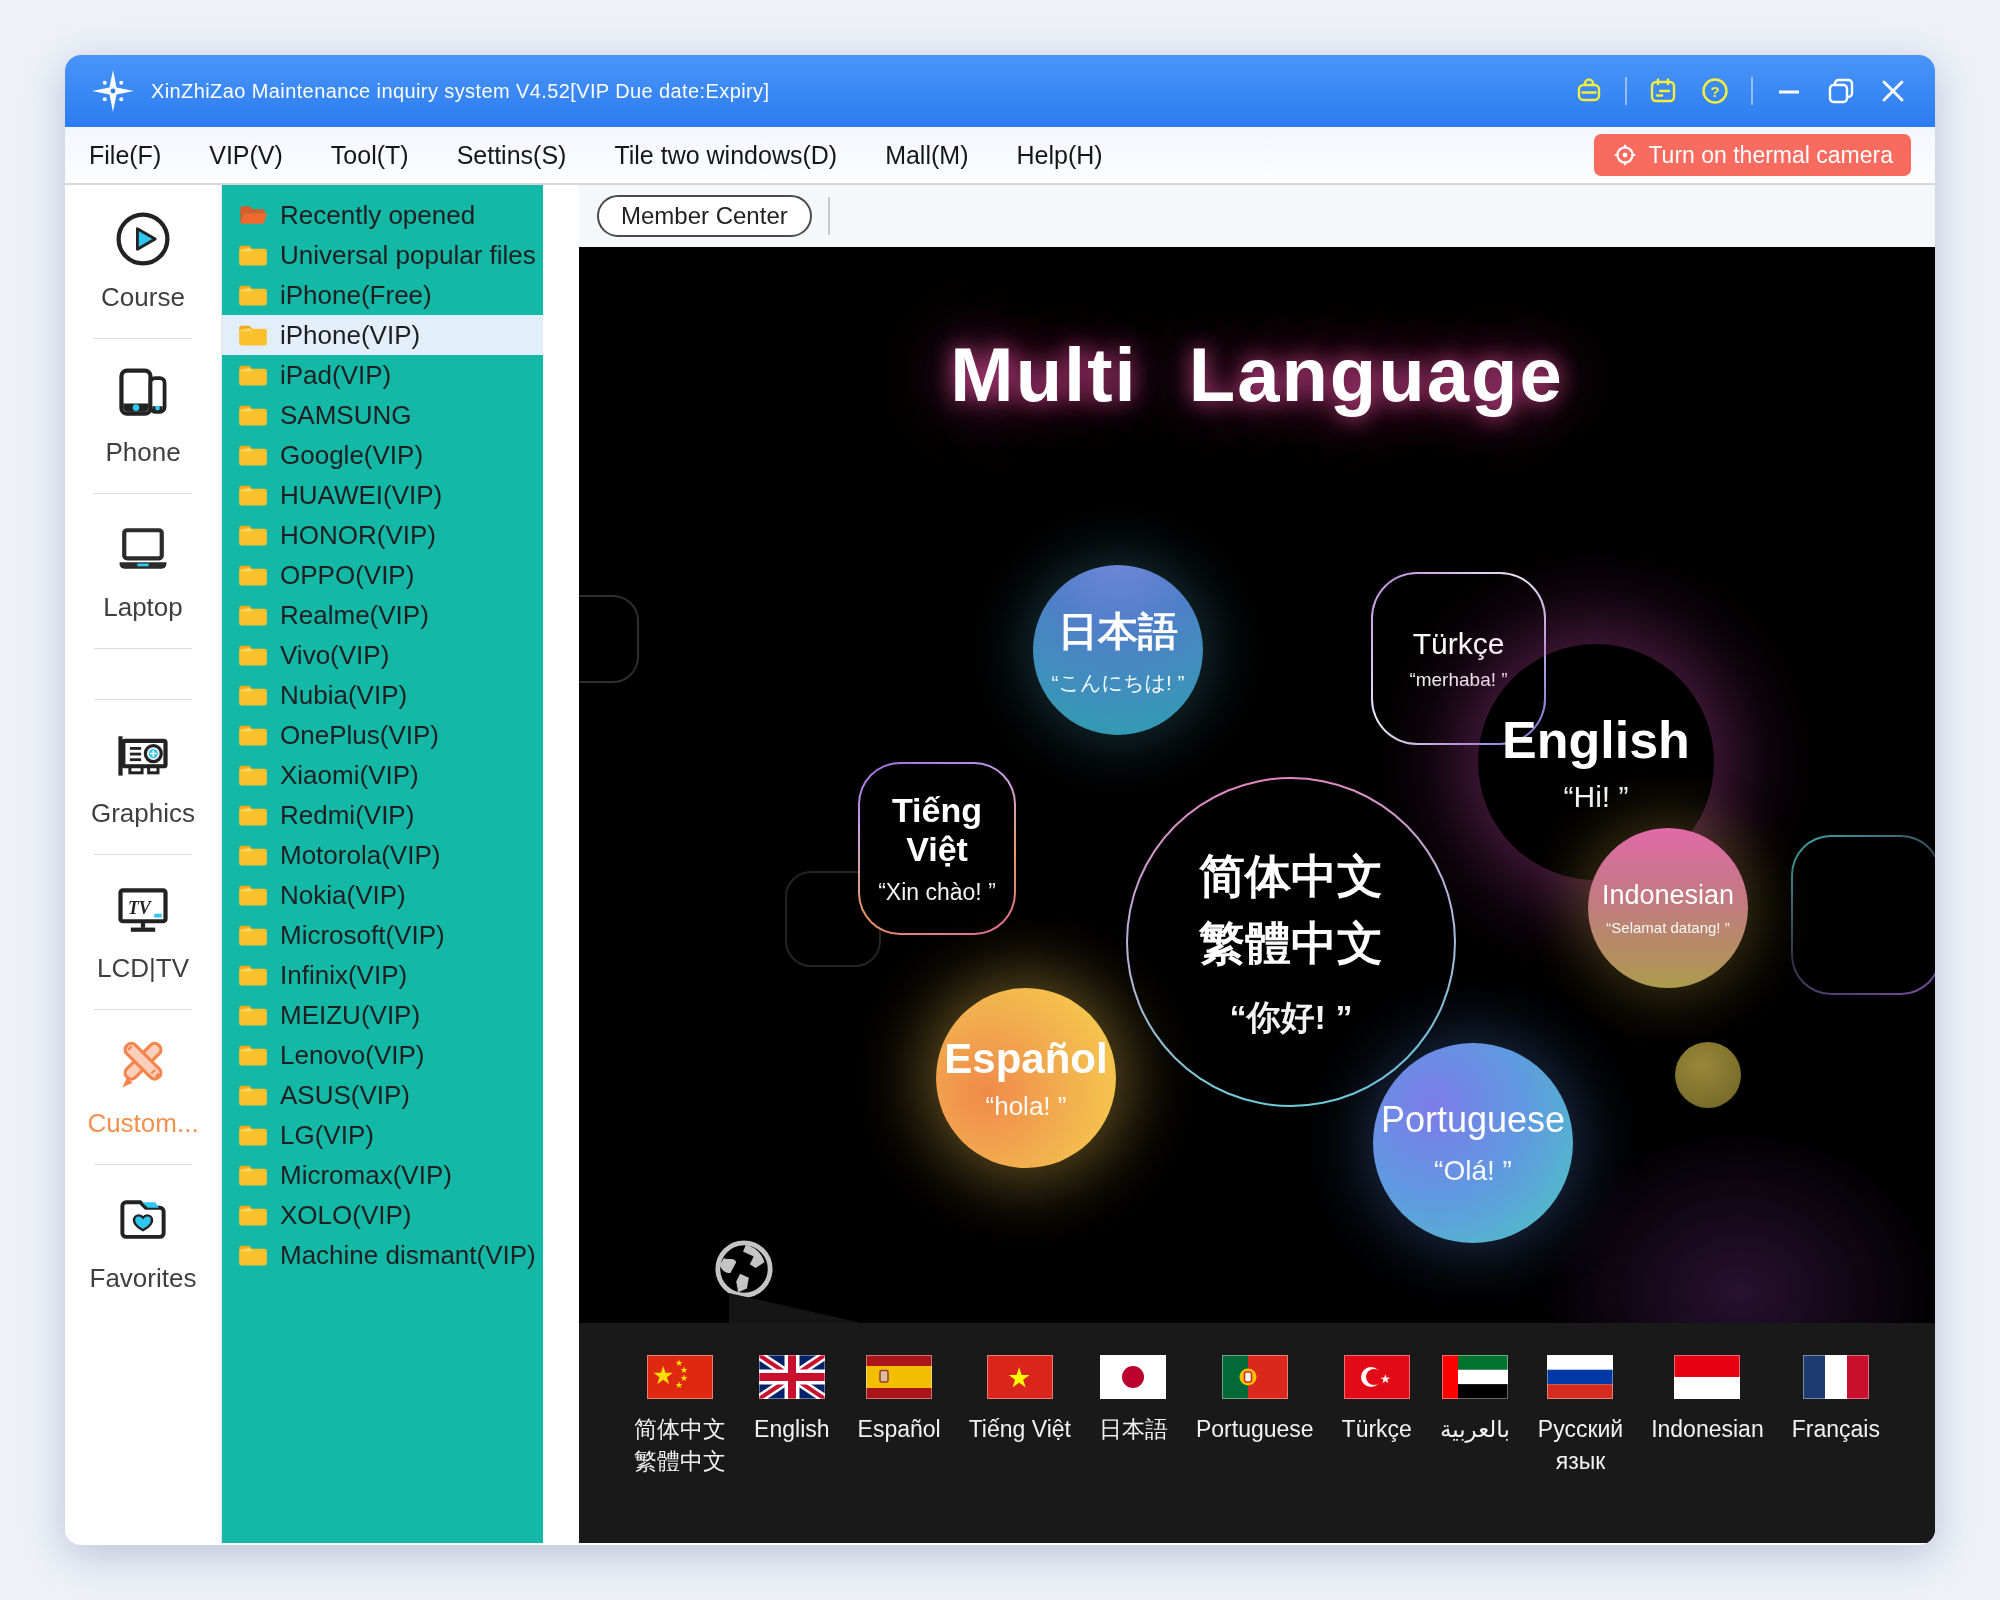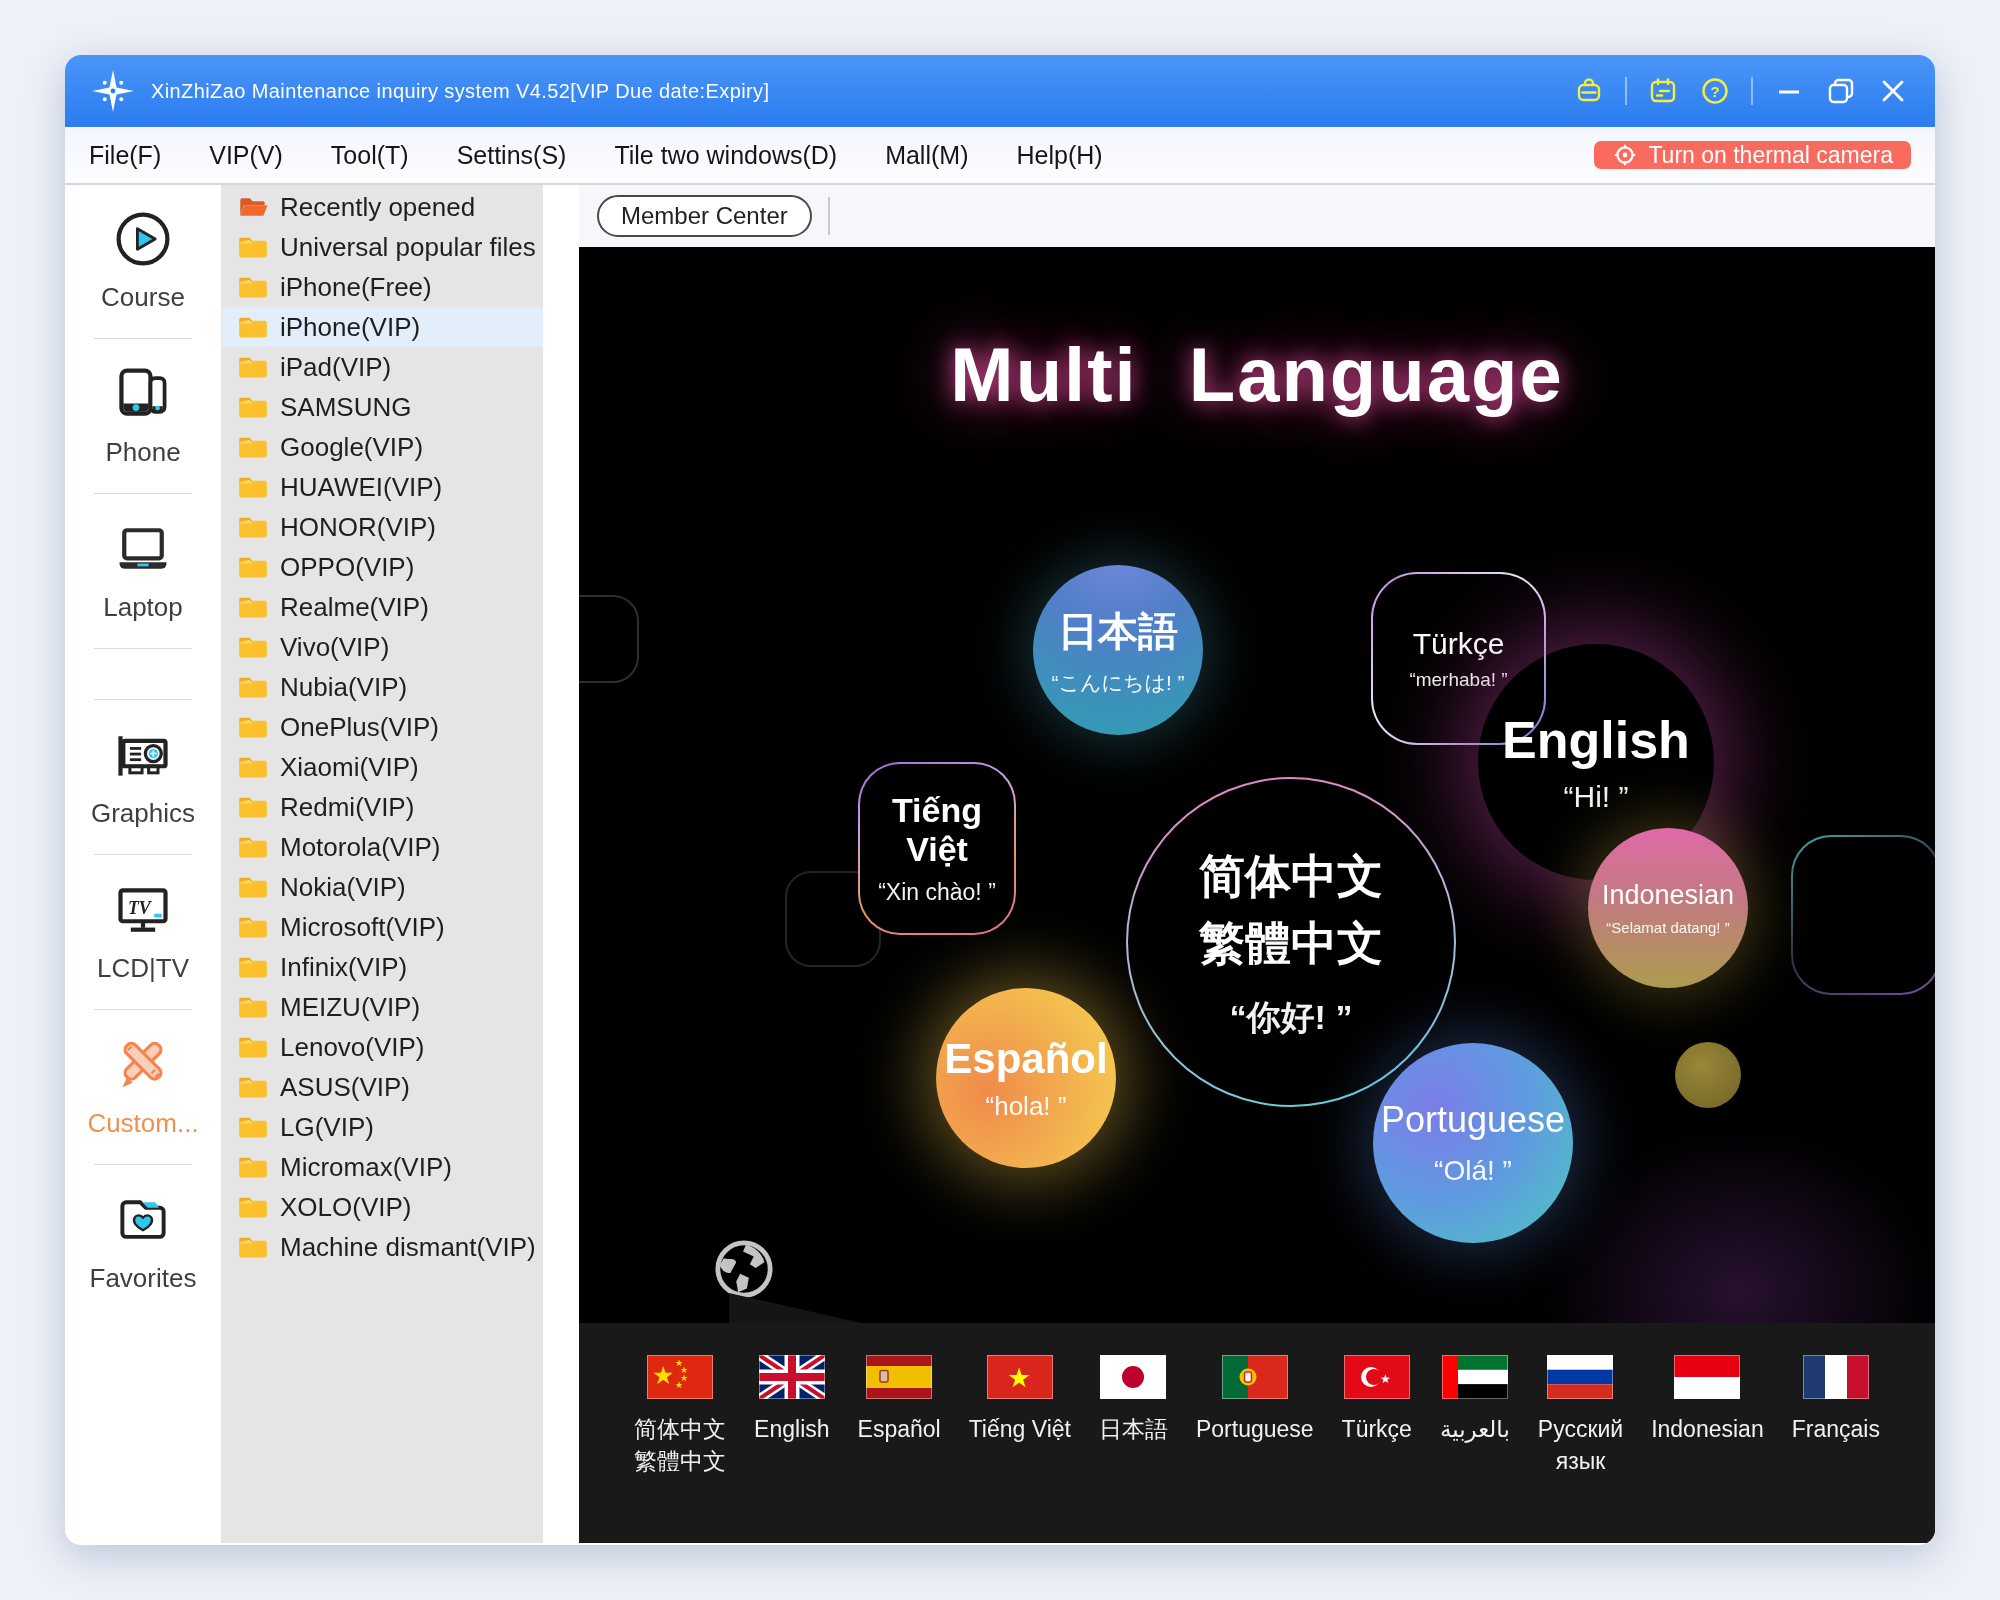--- a/index.html
+++ b/index.html
@@ -18,36 +18,36 @@
   .tb-right { display:flex; align-items:center; gap:20px; }
   .tb-btn { width:32px; height:32px; display:flex; align-items:center; justify-content:center; }
   .tb-btn svg { width:30px; height:30px; display:block; }
   .tb-sep { width:2px; height:28px; background:rgba(255,255,255,.45); }
 
   
   .menubar { height:58px; background:linear-gradient(#f3f6fd,#fdfdff);
              border-bottom:2px solid #d6d6d6; display:flex; align-items:center; padding:0 24px; }
   .menu-item { font-size:25px; color:#161616; margin-right:48px; white-space:nowrap; }
   .thermal { margin-left:auto; background:#F96B5F; color:#fff; border:none; border-radius:7px;
-             font-size:23px; height:28px; padding:0 18px; display:flex; align-items:center; gap:10px;
+             font-size:23px; height:42px; padding:0 18px; display:flex; align-items:center; gap:10px;
              font-family:inherit; }
   .thermal svg { width:26px; height:26px; }
 
   
   .bodyrow { display:flex; height:1358px; }
 
   .sidebar { width:157px; background:#fff; border-right:1px solid #e6e6e6;
              display:flex; flex-direction:column; align-items:center; padding-top:24px; flex:none; }
   .side-item { display:flex; flex-direction:column; align-items:center; gap:13px; width:100%; }
   .side-icon svg { width:60px; height:60px; display:block; }
   .side-label { font-size:26px; color:#3f3f3f; }
   .side-item.hl .side-label { color:#F0914F; }
   .side-sep { width:98px; height:1px; background:#dcdcdc; margin:25px 0; }
 
-  .tree { width:321px; background:#e5e5e5; padding-top:2px; overflow:hidden; flex:none; }
+  .tree { width:321px; background:#14b8a6; padding-top:10px; overflow:hidden; flex:none; }
   .tree-item { display:flex; align-items:center; gap:12px; height:40px; padding-left:16px;
                white-space:nowrap; overflow:hidden; }
   .tree-item.sel { background:#E3EEFB; }
   .tree-icon { flex:none; display:flex; }
   .tree-icon svg { width:30px; height:24px; }
   .tree-label { font-size:26px; color:#1f1f1f; }
 
   .content { flex:1; display:flex; flex-direction:column; min-width:0;margin-left:36px; }
   .tabstrip { height:62px; background:#f6f7fb; display:flex; align-items:center; padding-left:18px; gap:16px; }
   .member-pill { border:2px solid #4a4a4a; border-radius:21px; background:#fff; font-size:24px; color:#222;

